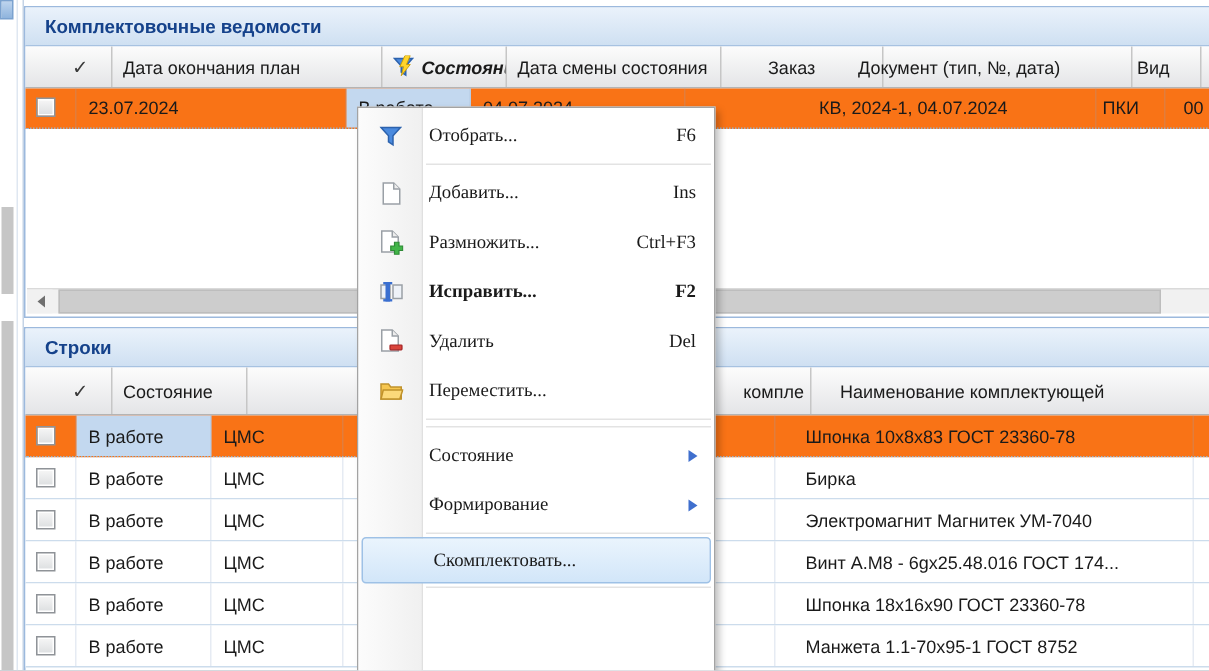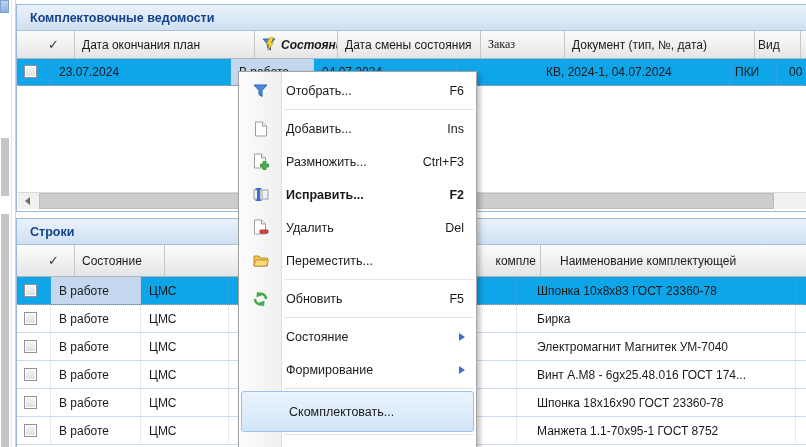--- a/index.html
+++ b/index.html
@@ -27,31 +27,31 @@
   .ghead { position:absolute; left:0; right:0; background:linear-gradient(#fcfcfc,#e4e5e7); border-bottom:1px solid #b4b4b4; }
   .ghead-top { top:26px; height:28px; }
   .ghead-bot { top:26px; height:32px; }
   .hc { position:absolute; top:0; bottom:0; border-right:1px solid #c6c6c6; white-space:nowrap; overflow:hidden;
         padding-left:7px; display:flex; align-items:center;margin-left:24px; }
   .hdr-check::before { content:"✓"; color:#3a3a3a; font-size:13px; font-weight:bold; }
   .bold-italic { font-weight:bold; font-style:italic; }
 
   
   .tc0{left:0;width:34px;} .tc1{left:34px;width:180px;} .tc2{left:214px;width:83px;}
-  .tc3{left:297px;width:143px;} .tc4{left:440px;width:84px;font-family:Liberation Serif, serif;} .tc5{left:524px;width:190px;}
+  .tc3{left:297px;width:143px;} .tc4{left:464px;width:84px;} .tc5{left:524px;width:190px;}
   .tc6{left:710px;width:50px;} .tc7{left:764px;width:28px;}
   
   .bc0{left:0;width:34px;} .bc1{left:34px;width:90px;} .bc2{left:124px;width:88px;}
   .bc3{left:212px;width:288px;} .bc4{left:512px;width:267px;} .bc5{left:767px;width:25px;}
 
   
   .grow { position:absolute; left:0; right:0; height:28px; background:#ffffff; border-bottom:1px solid #ccdcec; }
   .grow .cell { position:absolute; top:0; bottom:0; display:flex; align-items:center; white-space:nowrap; overflow:hidden;
                 padding-left:8px; border-right:1px solid rgba(140,165,200,0.22); }
-  .grow.sel { background:#0ea5e9; border-bottom:1px dotted #9ab4cc; }
+  .grow.sel { background:#f97316; border-bottom:1px dotted #9ab4cc; }
   .grow .cell.focus { background:#c3d8ef; }
   .checkbox { position:absolute; left:7px; top:50%; margin-top:-7px; width:13px; height:13px;
       border:1px solid #8f9398; background:linear-gradient(#f7f7f7,#dcdee0); box-shadow:inset 0 0 0 1px #fff; }
 
   .toprow { top:54px; height:27px; }
   .tc4v { padding-left:21px !important;margin-top:38px; }
   .tc5v { padding-left:5px !important; }
 
   
   .brow1{top:58px;} .brow2{top:86px;} .brow3{top:114px;} .brow4{top:142px;} .brow5{top:170px;} .brow6{top:198px;}
@@ -64,29 +64,29 @@
   .hscroll { position:absolute; left:1px; right:1px; bottom:2px; height:17px; background:#f1f1f1; border-top:1px solid #dadada; }
   .sbtn { position:absolute; left:0; top:0; width:17px; height:16px; background:#f1f1f1; display:flex; align-items:center; justify-content:center; }
   .sbtn i { width:0; height:0; border:4px solid transparent; border-right:5px solid #6f6f6f; margin-right:3px; }
   .sthumb { position:absolute; left:21px; top:0; width:735px; height:16px; background:#cdcdcd; border:1px solid #bdbdbd; }
 
   
   .menu { position:absolute; left:238px; top:71px; width:239px; height:392px; background:#ffffff;
           border:1px solid #a3a3a3; box-shadow:3px 3px 5px rgba(0,0,0,0.25); z-index:10; padding-top:2px; }
   .menu::before { content:""; position:absolute; left:0; top:0; bottom:0; width:42px;
           background:linear-gradient(to right,#fcfcfc,#f0f0f0); border-right:1px solid #e0e0e0; }
-  .mi { position:relative; height:33px; display:flex; align-items:center; font-size:12.5px; }
+  .mi { position:relative; height:33px; display:flex; align-items:center; font-size:12.5px;font-family:Liberation Serif, serif; }
   .mic { width:43px; display:flex; align-items:center; justify-content:center; flex:0 0 43px; }
   .mil { padding-left:4px; }
   .mis { margin-left:auto; padding-right:12px;text-align:right; }
   .mi.bold .mil, .mi.bold .mis { font-weight:bold; }
   .msep { position:relative; height:5px; }
   .msep i { position:absolute; left:45px; right:2px; top:2px; border-top:1px solid #e3e3e3; }
   .arr { margin-left:auto; margin-right:7px; width:0; height:0; border:4.5px solid transparent; border-left:6px solid #3f6fce; }
-  .mi.hl { margin:0 2px; height:41px; border:1px solid #9ec1e6; border-radius:3px;
+  .mi.hl { margin:0 2px; height:31px; border:1px solid #9ec1e6; border-radius:3px;
            background:linear-gradient(#eaf4fd,#d2e6f9); }
 </style>
 </head>
 <body>
 
 <div class="screen">
 
   <div class="left-strip">
     <div class="corner"></div>
     <div class="vbar1"></div>
@@ -300,32 +300,20 @@
             <path d="M2.5 6 h13 l-2 6 h-12.5 z" fill="#fbd97a" stroke="#c0922b"></path>
           </svg>
       </span>
       <span class="mil">Переместить...</span>
       <span class="mis"></span>
     </div>
     <div class="msep">
         <i></i>
       </div>
 
-    <div class="mi">
-      <span class="mic">
-        <svg width="17" height="16" viewBox="0 0 16 16">
-            <path d="M13.5 8 A5.5 5.5 0 0 0 4.6 3.7" fill="none" stroke="#41ab4f" stroke-width="2.4"></path>
-            <polygon points="4.6,0.6 4,6.2 9.4,4.4" fill="#41ab4f"></polygon>
-            <path d="M2.5 8 A5.5 5.5 0 0 0 11.4 12.3" fill="none" stroke="#41ab4f" stroke-width="2.4"></path>
-            <polygon points="11.4,15.4 12,9.8 6.6,11.6" fill="#41ab4f"></polygon>
-          </svg>
-      </span>
-      <span class="mil">Обновить</span>
-      <span class="mis">F5</span>
-    </div>
     <div class="msep">
         <i></i>
       </div>
 
     <div class="mi">
       <span class="mic"></span>
       <span class="mil">Состояние</span>
       <span class="arr"></span>
     </div>
 

